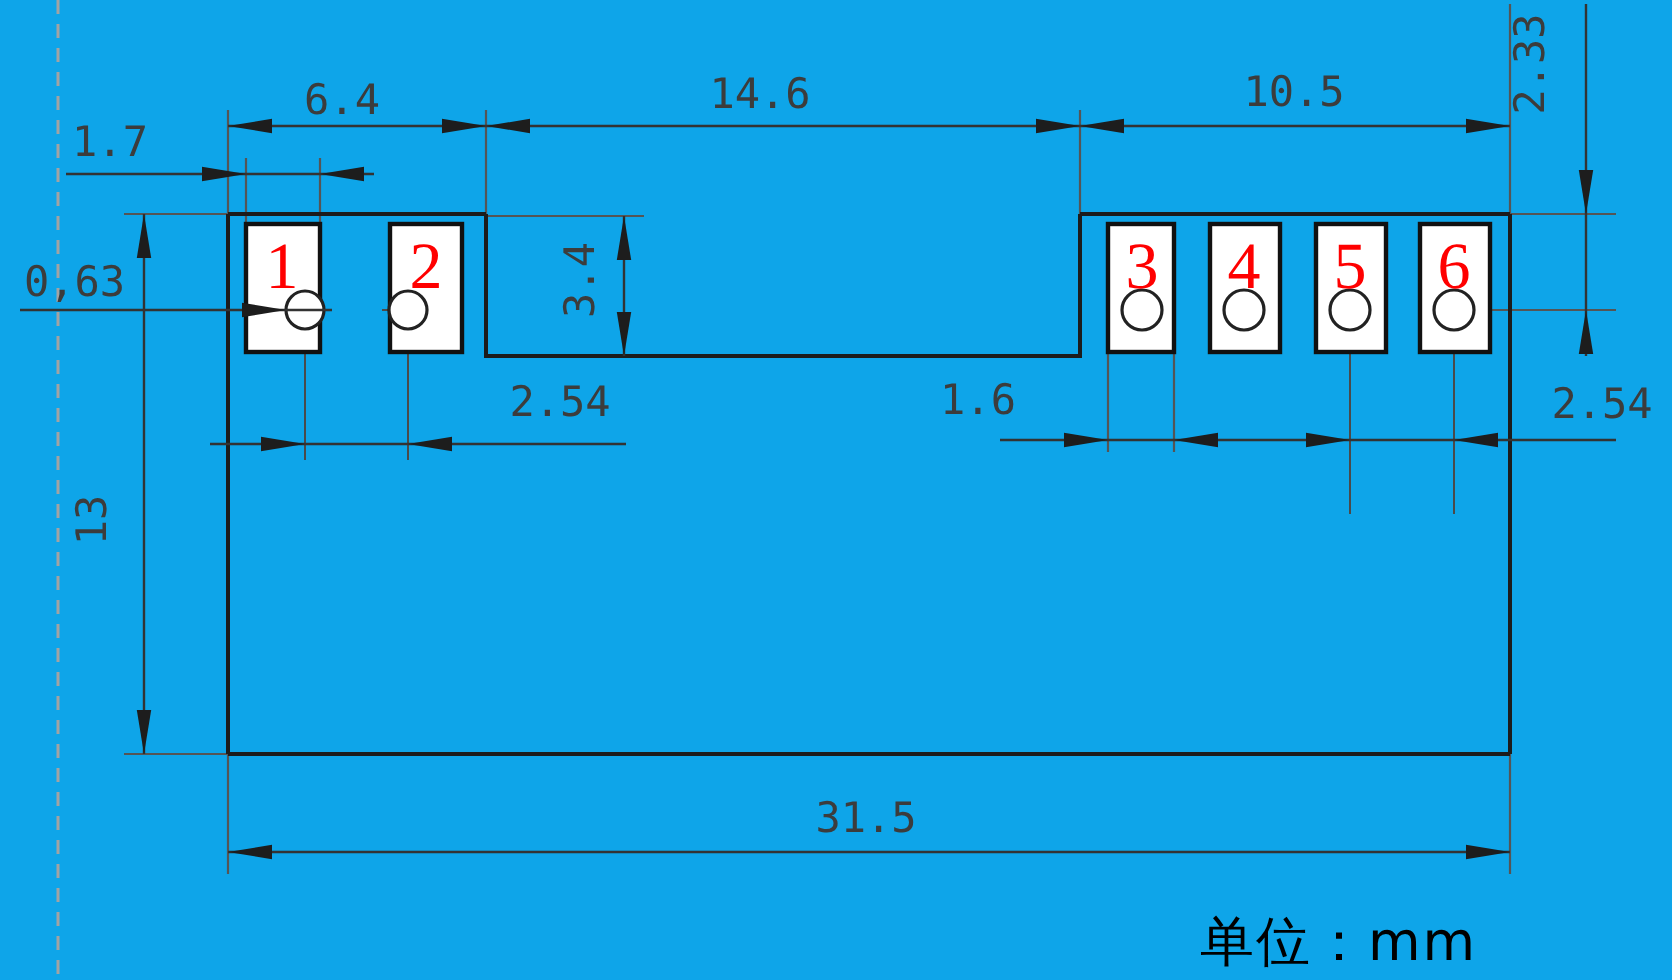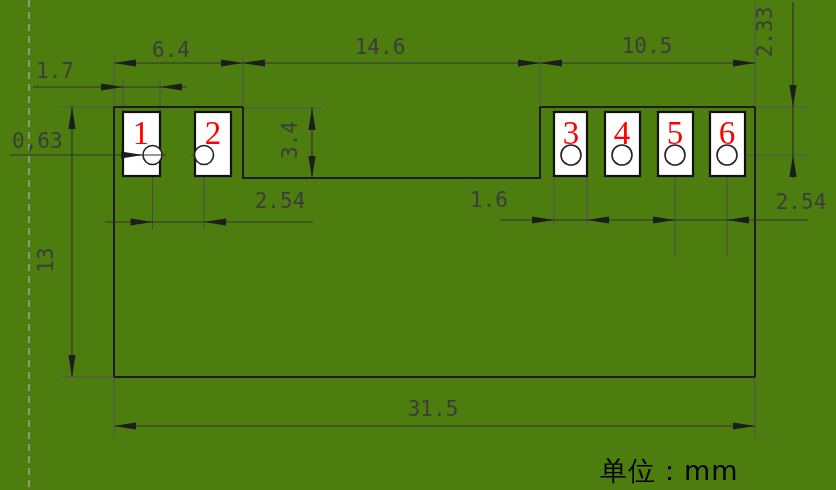--- a/index.html
+++ b/index.html
@@ -1,16 +1,16 @@
 <!DOCTYPE html>
 <html><head>
 <meta charset="utf-8">
 <style>
   html,body{margin:0;padding:0;background:#ffffff;}
-  .stage{position:relative;width:836px;height:490px;background:#4d7c0f;overflow:hidden;
+  .stage{position:relative;width:836px;height:490px;background:#0ea5e9;overflow:hidden;
          font-family:"DejaVu Sans","Liberation Sans",sans-serif;}
   svg{position:absolute;left:0;top:0;}
   .outline{stroke:#1c1c1c;stroke-width:2;fill:none;}
   .pad{stroke:#111111;stroke-width:2.2;fill:#ffffff;}
   .hole{stroke:#222222;stroke-width:1.6;fill:#ffffff;}
   .dimline{stroke:#333333;stroke-width:1.2;fill:none;}
   .extline{stroke:#555555;stroke-width:1.1;fill:none;}
   .centerline{stroke:#4a4a4a;stroke-width:1;fill:none;}
   .arrow{fill:#1d1d1d;stroke:none;}
   .dimtext{font-family:"DejaVu Sans Mono","Liberation Mono",monospace;

